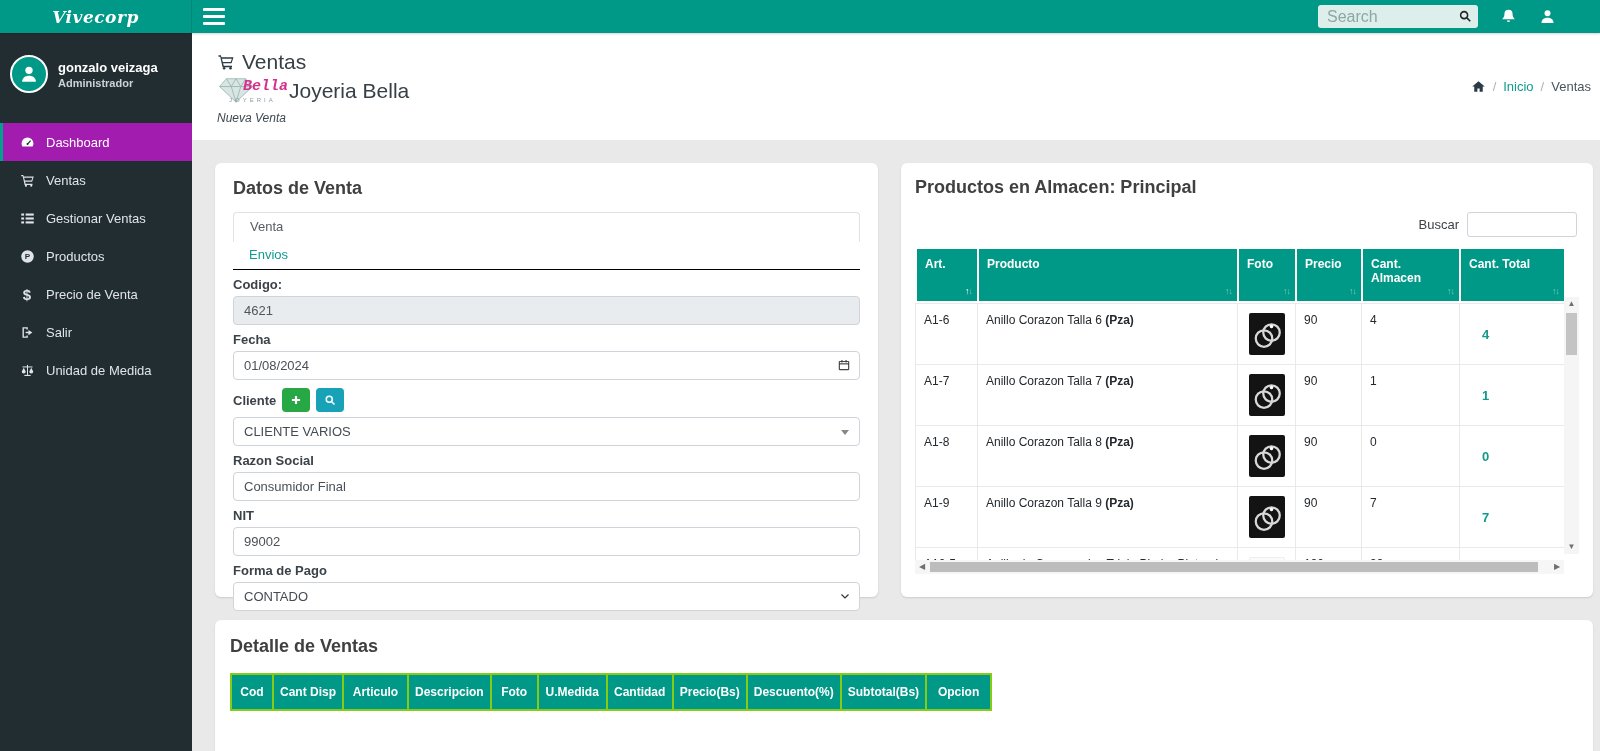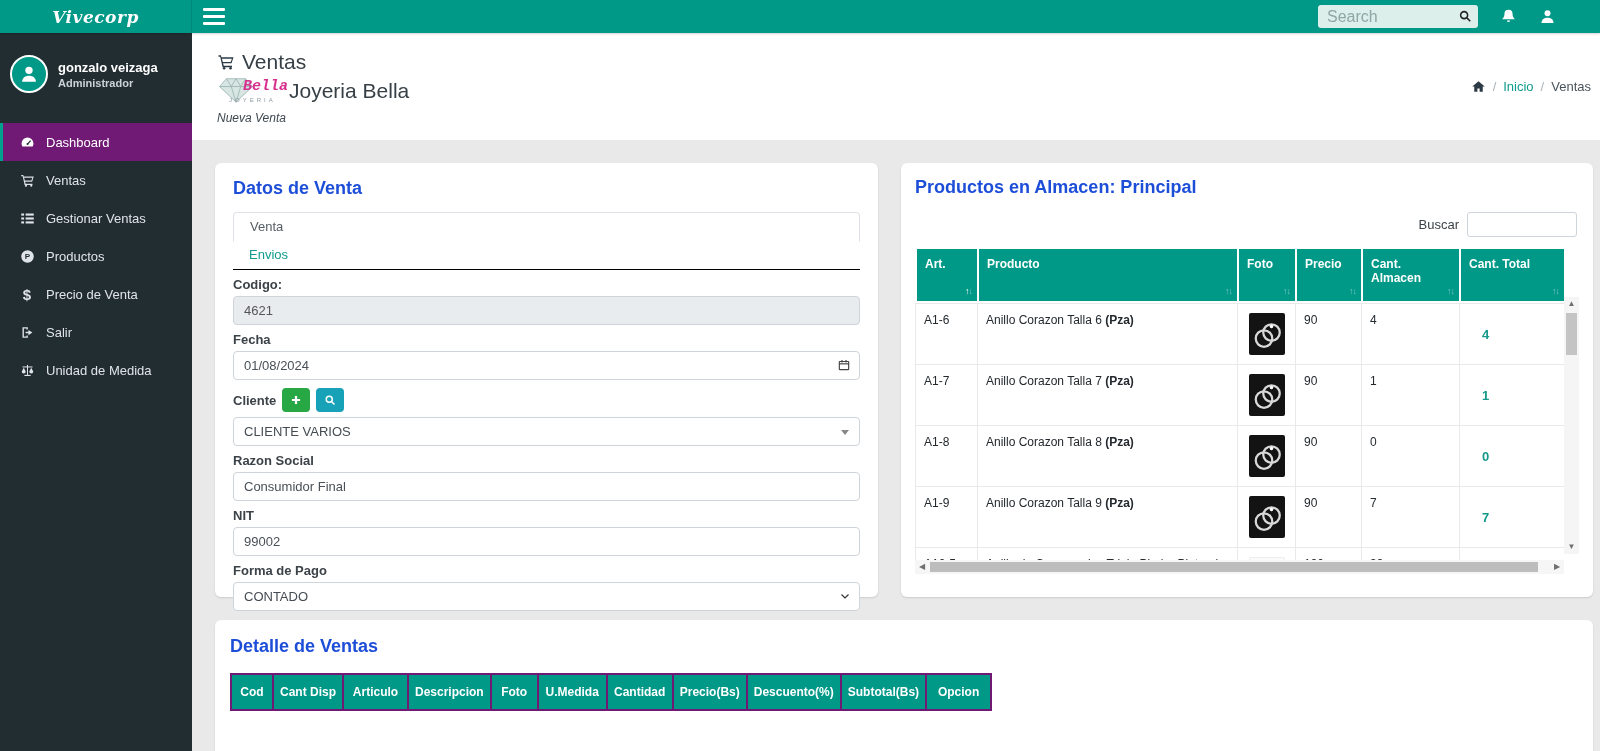--- a/index.html
+++ b/index.html
@@ -23,21 +23,21 @@
 
   
   .sidebar { position:absolute; left:0; top:33px; width:192px; height:718px; background:#222d32; z-index:20; }
   .user-panel { display:flex; align-items:center; gap:10px; padding:22px 10px 24px 10px; }
   .avatar { width:38px; height:38px; border-radius:50%; background:#009887; border:2px solid #fff; display:flex; align-items:center; justify-content:center; flex:none; }
   .avatar svg { width:22px; height:22px; color:#fff; }
   .user-name { color:#fff; font-size:13px; font-weight:700; line-height:1.4; }
   .user-role { color:#ccd3d8; font-size:11px; font-weight:700; }
   .side-menu { margin-top:6px; }
   .side-item { display:flex; align-items:center; gap:10px; height:38px; padding-left:15px; color:#dfe4e8; font-size:13px; cursor:pointer; border-left:3px solid transparent; }
-  .side-item.active { background:#701a75; border-left-color:#00a28e; color:#fff; }
+  .side-item.active { background:#a21caf; border-left-color:#00a28e; color:#fff; }
   .side-icon { width:18px; height:15px; display:flex; align-items:center; justify-content:center; flex:none; }
   .side-icon svg { width:15px; height:15px; }
   .side-icon .dollar-glyph { font-size:15px; font-weight:700; line-height:1; }
 
   
   .page-head { position:absolute; left:192px; top:33px; width:1408px; height:107px; background:#fff; padding:17px 0 0 25px; }
   .head-row1 { display:flex; align-items:center; gap:7px; }
   .head-row1 .cart-ic { width:18px; height:18px; color:#2b3a45; }
   .head-title { font-size:21px; color:#374046; }
   .head-row2 { display:flex; align-items:center; gap:8px; margin-top:2px; }
@@ -49,21 +49,21 @@
   .head-sub { margin-top:5px; font-size:12px; font-style:italic; color:#3f4850; }
   .breadcrumb { position:absolute; right:9px; top:46px; display:flex; align-items:center; gap:7px; font-size:13px; }
   .breadcrumb .home-ic { width:15px; height:15px; color:#2b3a45; cursor:pointer; }
   .crumb-sep { color:#aab4bb; }
   .crumb-link { color:#0f9b8e; text-decoration:none; cursor:pointer; }
   .crumb-cur { color:#4a545c; }
 
   
   .content { position:absolute; left:192px; top:140px; width:1408px; height:611px; background:#e9e9e9; overflow:hidden; }
   .card { position:absolute; background:#fff; border-radius:6px; box-shadow:0 1px 2px rgba(0,0,0,.13); }
-  .card-title { font-size:18px; font-weight:700; color:#1d4ed8; }
+  .card-title { font-size:18px; font-weight:700; color:#404040; }
 
   
   #sale-card { left:23px; top:23px; width:663px; height:434px; padding:15px 18px; }
   .tabs { display:flex; margin-top:13px; border-bottom:1px solid #000000;flex-direction:column; }
   .tab { padding:6px 16px 7px; font-size:13px; cursor:pointer; }
   .tab.active { background:#fff; border:1px solid #dee2e6; border-bottom:1px solid #fff; border-radius:4px 4px 0 0; color:#555e64; margin-bottom:-1px; }
   .tab.plain { color:#0f9b8e; }
   .f-label { display:block; font-size:13px; font-weight:600; color:#3b4248; margin:7px 0 4px; }
   .f-input { width:100%; height:29px; border:1px solid #ced4da; border-radius:4px; background:#fff; font-size:13px; color:#495057; padding:0 10px; font-family:inherit; outline:none; }
   .f-input:disabled { background:#e9ecef; color:#555; }
@@ -103,21 +103,21 @@
   .vscroll .arr.up { top:0; } .vscroll .arr.dn { bottom:0; }
   .vscroll .vthumb { position:absolute; left:2px; top:16px; width:11px; height:42px; background:#c4c4c4; }
   .hscroll { height:14px; background:#f6f6f6; position:relative; margin-top:0; }
   .hscroll .arr { position:absolute; top:0; width:14px; height:14px; color:#6f6f6f; font-size:8px; text-align:center; line-height:14px; }
   .hscroll .arr.lf { left:0; } .hscroll .arr.rt { right:0; }
   .hscroll .hthumb { position:absolute; top:2px; left:15px; right:26px; height:10px; background:#bdbdbd; }
 
   
   #detail-card { left:23px; top:480px; width:1378px; height:260px; padding:16px 15px; }
   table.dtable { border-collapse:collapse; margin-top:16px; }
-  .dtable th { background:#009887; color:#fff; font-size:12px; font-weight:700; text-align:center; padding:9px 6px; border:2px solid #701a75; height:36px; }
+  .dtable th { background:#009887; color:#fff; font-size:12px; font-weight:700; text-align:center; padding:9px 6px; border:2px solid #84cc16; height:36px; }
 </style>
 </head>
 <body>
 
 <div id="app">
 
   <div class="topbar">
     <div class="brand">
       <span class="brand-text">Vivecorp</span>
     </div>

